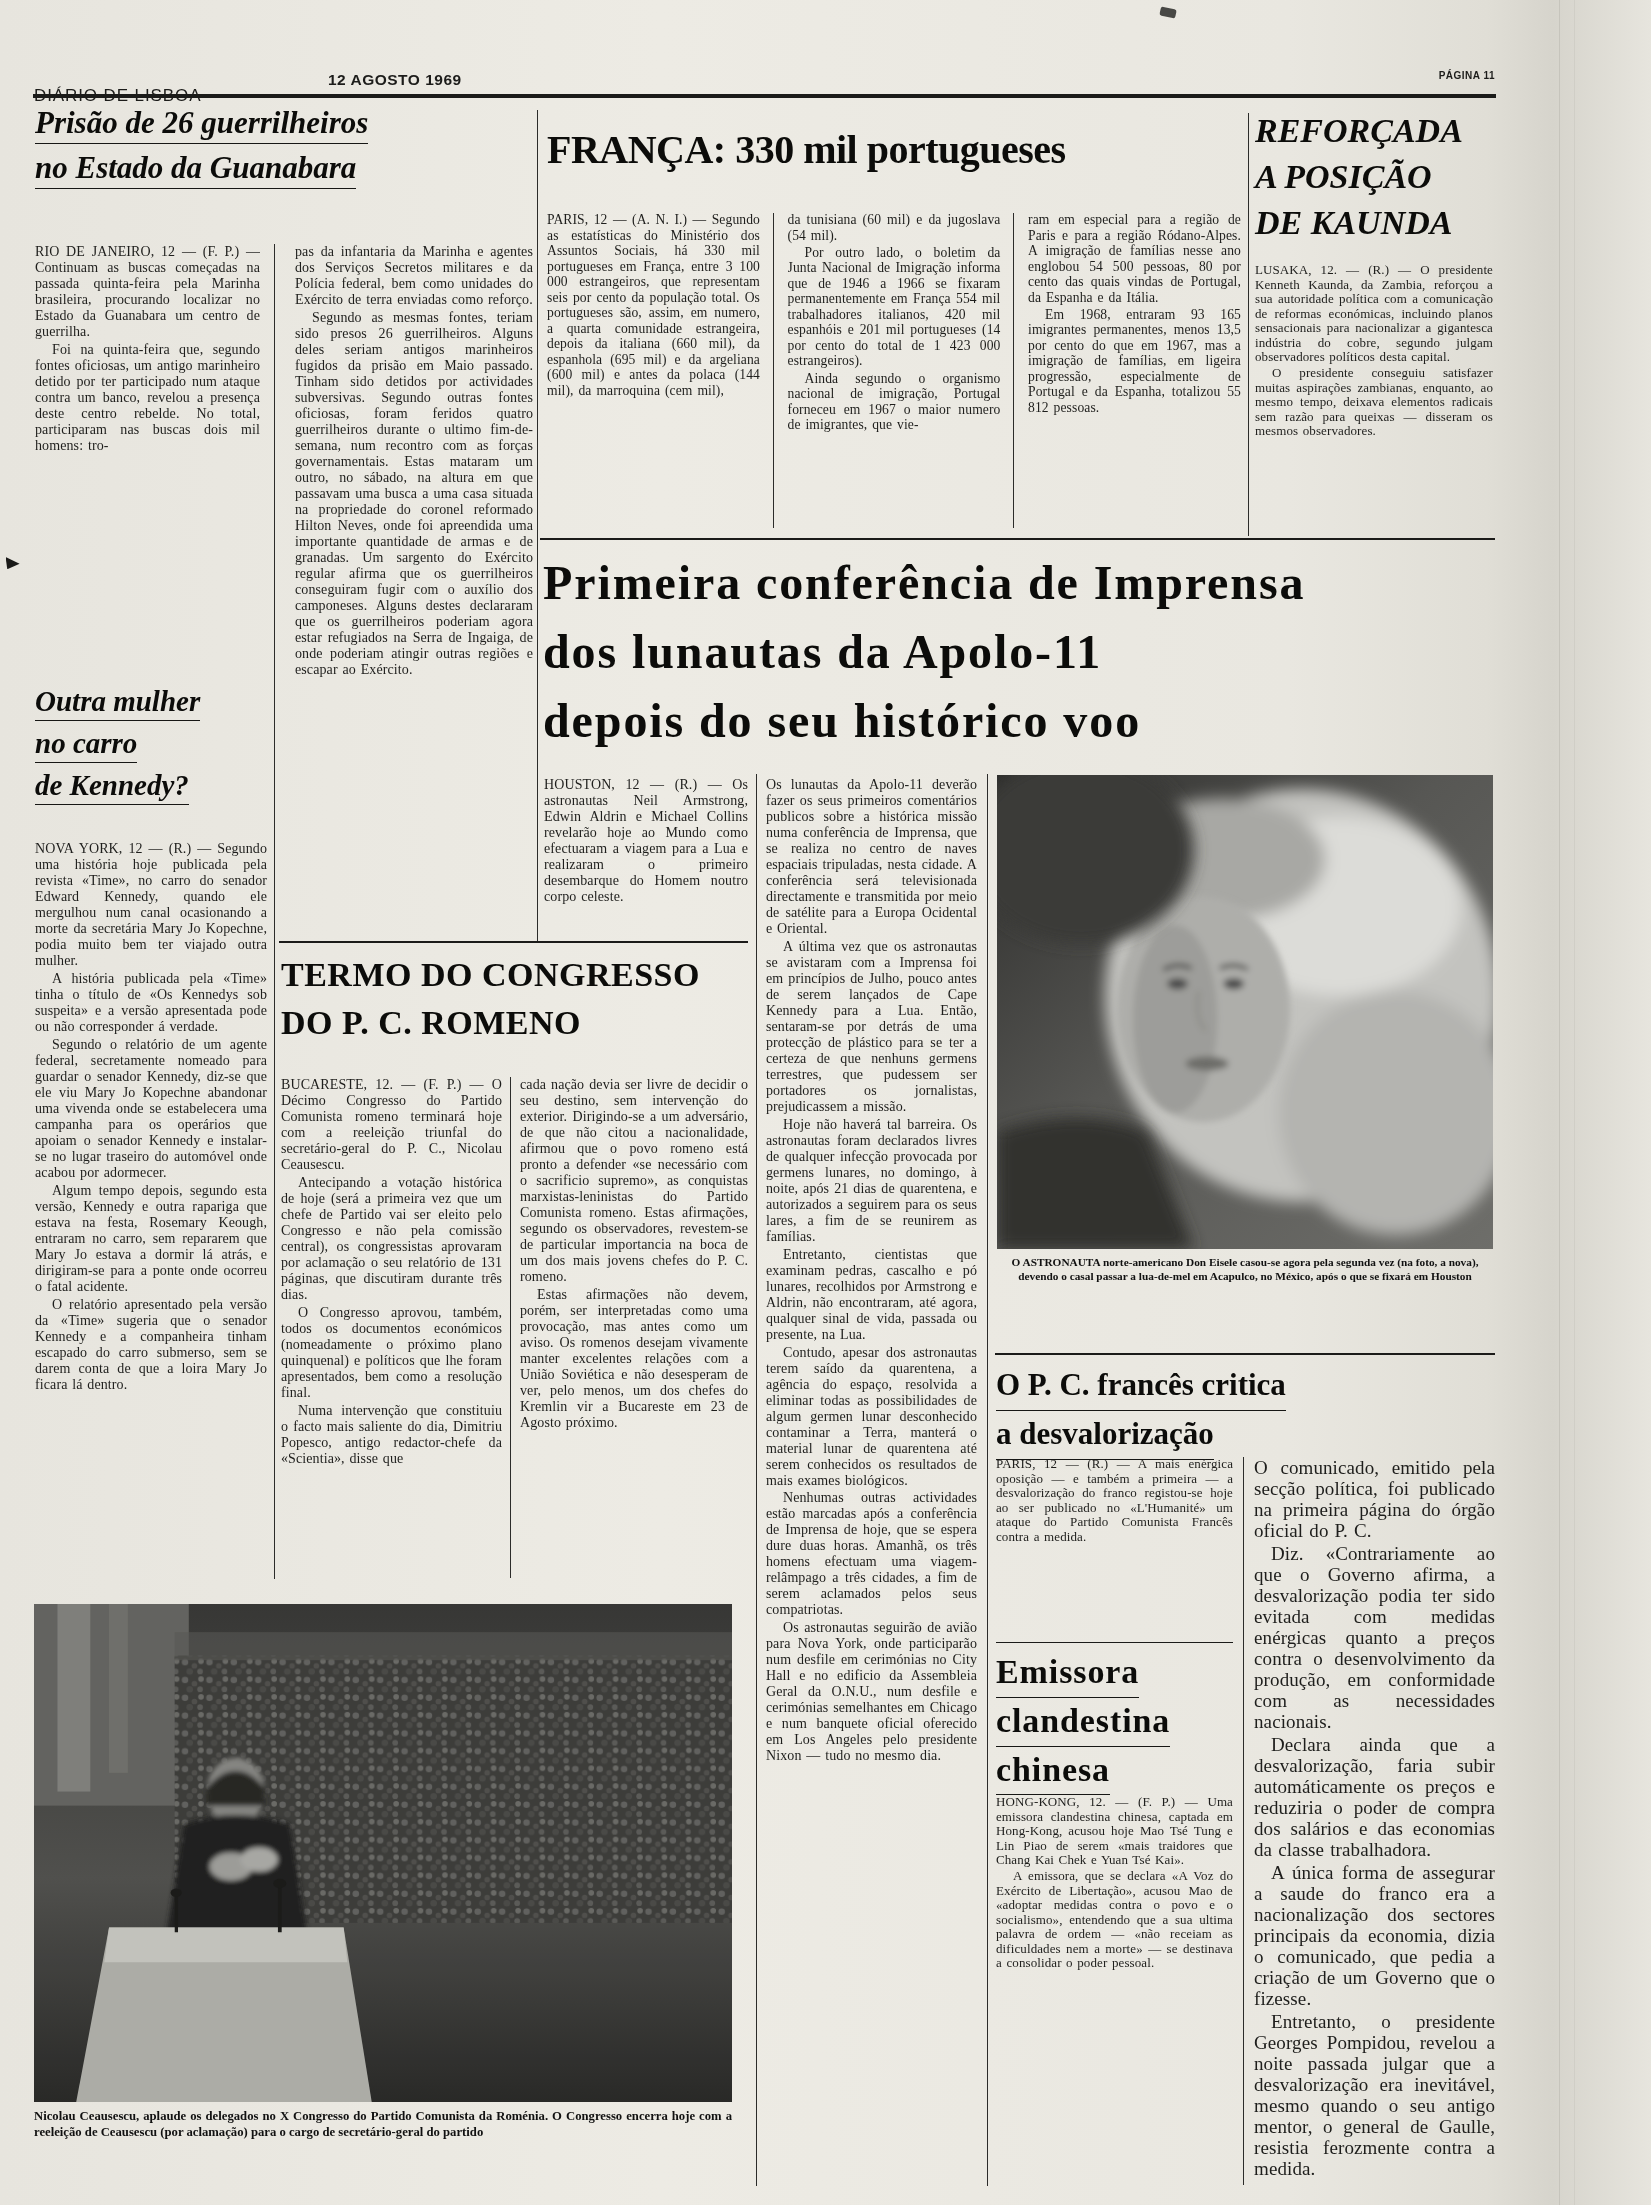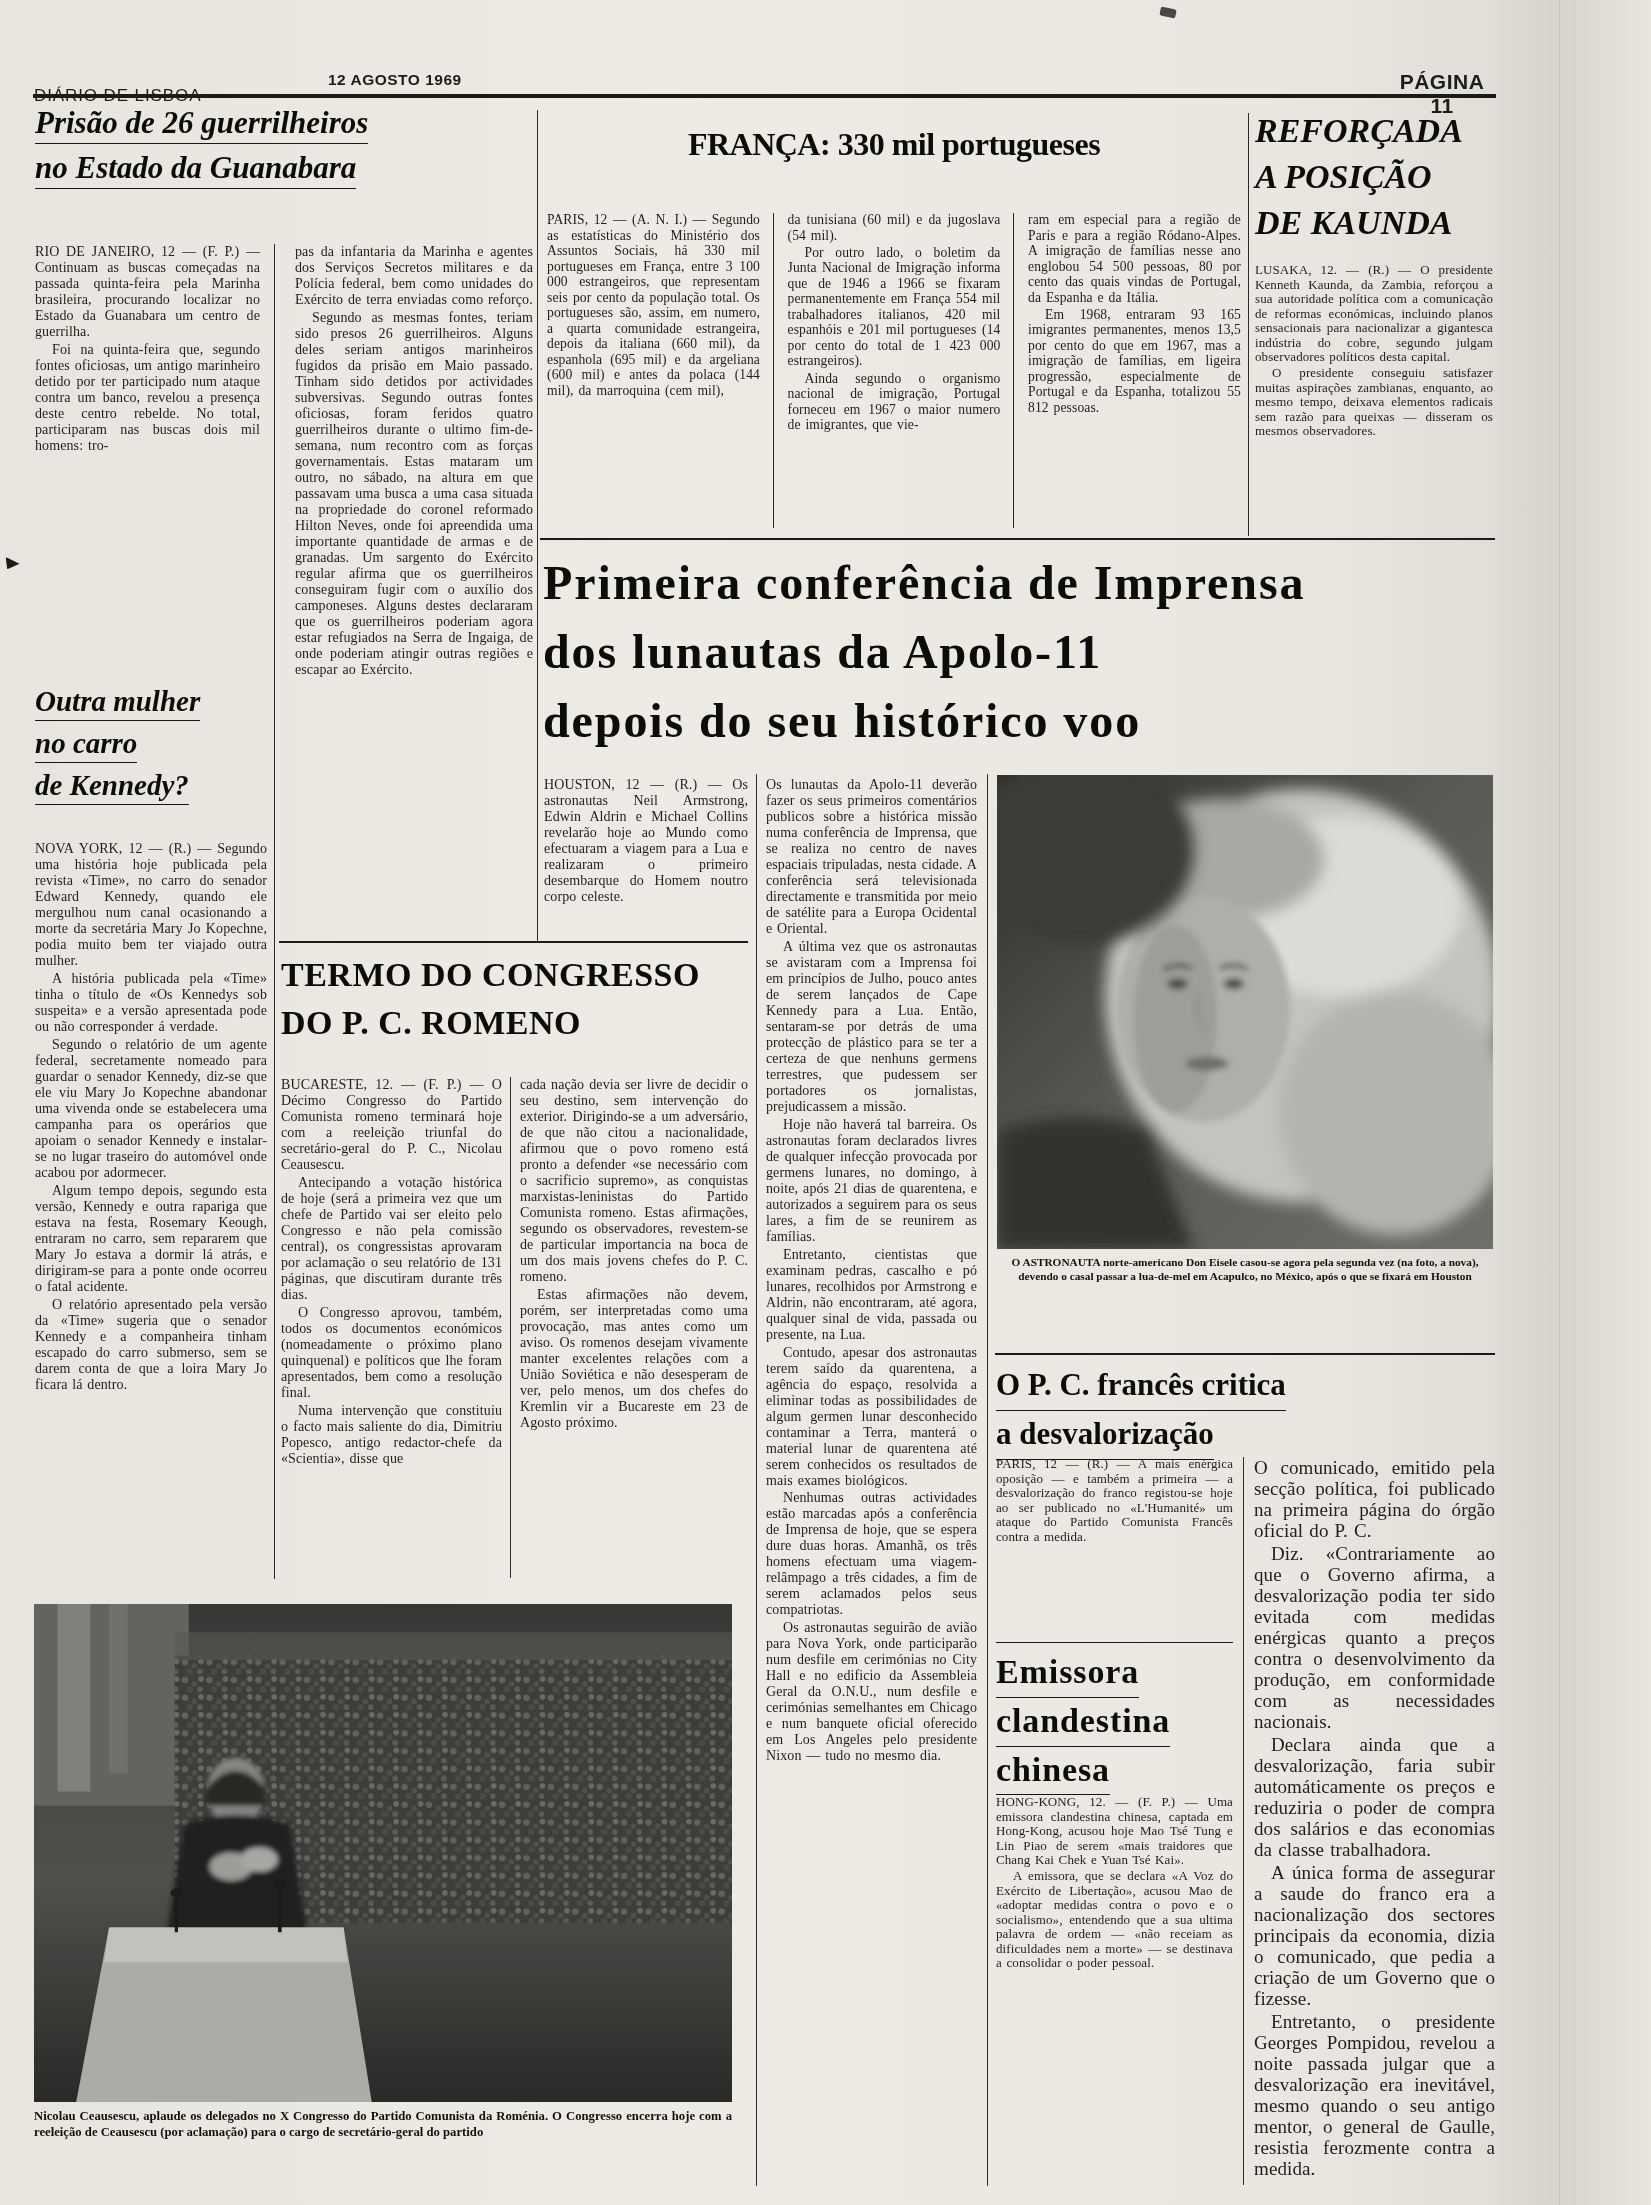--- a/index.html
+++ b/index.html
@@ -19,39 +19,39 @@
   .body-col p{margin:0 0 1.9px 0;text-indent:17px}
   .body-col p:first-child{text-indent:0}
   .bold-col{font-weight:normal;font-size:13.6px;line-height:15.5px;word-spacing:1.4px}
   .caption-center{font-weight:bold;font-size:11.3px;line-height:13.6px;text-align:center;color:#111}
   .caption-left{font-weight:bold;font-size:12.7px;line-height:15.5px;text-align:justify;color:#111}
   .photo{display:block}
   .g-headline{font-size:31px;line-height:1.05}
   .g-headline .uline{margin-bottom:7.5px}
   .k-headline{font-size:29px;line-height:1.05}
   .k-headline .uline{margin-bottom:6.6px}
-  .franca-headline{font-size:32px;letter-spacing:-0.5px;text-align:center;white-space:nowrap}
+  .franca-headline{font-size:40px;letter-spacing:-0.5px;white-space:nowrap}
   .kaunda-headline{font-size:34px;line-height:46px}
   .apolo-headline{font-size:48px;line-height:69px;letter-spacing:1.9px}
   .termo-headline{font-size:34px;line-height:48px;letter-spacing:0.5px}
   .pcf-headline{font-size:31px;line-height:45px}
   .pcf-headline .uline{border-bottom-width:1.4px;padding-bottom:2.8px}
   .emissora-headline{font-size:34px;line-height:45px;letter-spacing:0.9px}
   .emissora-headline .uline{border-bottom-width:1.4px;padding-bottom:2.8px}
   .cols{display:flex;justify-content:space-between}
   .fold{position:absolute;top:0;height:2205px;width:1.4px;background:#c6c4bc}
 </style>
 </head>
 <body>
 
 <div class="page">
 
   <div class="abs sans" style="left:34px;top:86px;font-size:17px;font-weight:normal;letter-spacing:0.9px">DIÁRIO DE LISBOA</div>
   <div class="abs sans" style="left:328px;top:71px;font-size:15.5px;font-weight:bold;letter-spacing:0.5px">12 AGOSTO 1969</div>
-  <div class="abs sans" style="left:1389px;top:70px;width:106px;text-align:center;font-size:21px;font-weight:bold;letter-spacing:0.5px">PÁGINA 11</div>
+  <div class="abs sans" style="left:1389px;top:70px;width:106px;text-align:right;font-size:10px;font-weight:bold;letter-spacing:0.5px">PÁGINA 11</div>
   <div class="rule-h" style="left:33px;top:94px;width:1463px;height:3.8px"></div>
 
   <div class="abs hl hl-it g-headline" style="left:35px;top:107px;width:498px">
     <span class="hl-line"><span class="uline">Prisão de 26 guerrilheiros</span></span>
     <span class="hl-line"><span class="uline">no Estado da Guanabara</span></span>
   </div>
   <div class="abs cols" style="left:35px;top:244px;width:498px">
     <div class="body-col" style="width:225px;height:429px">
         <p>RIO DE JANEIRO, 12 — (F. P.) — Continuam as buscas começadas na passada quinta-feira pela Marinha brasileira, procurando localizar no Estado da Guanabara um centro de guerrilha.</p>
         <p>Foi na quinta-feira que, segundo fontes oficiosas, um antigo marinheiro detido por ter participado num ataque contra um banco, revelou a presença deste centro rebelde. No total, participaram nas buscas dois mil homens: tro-</p>

